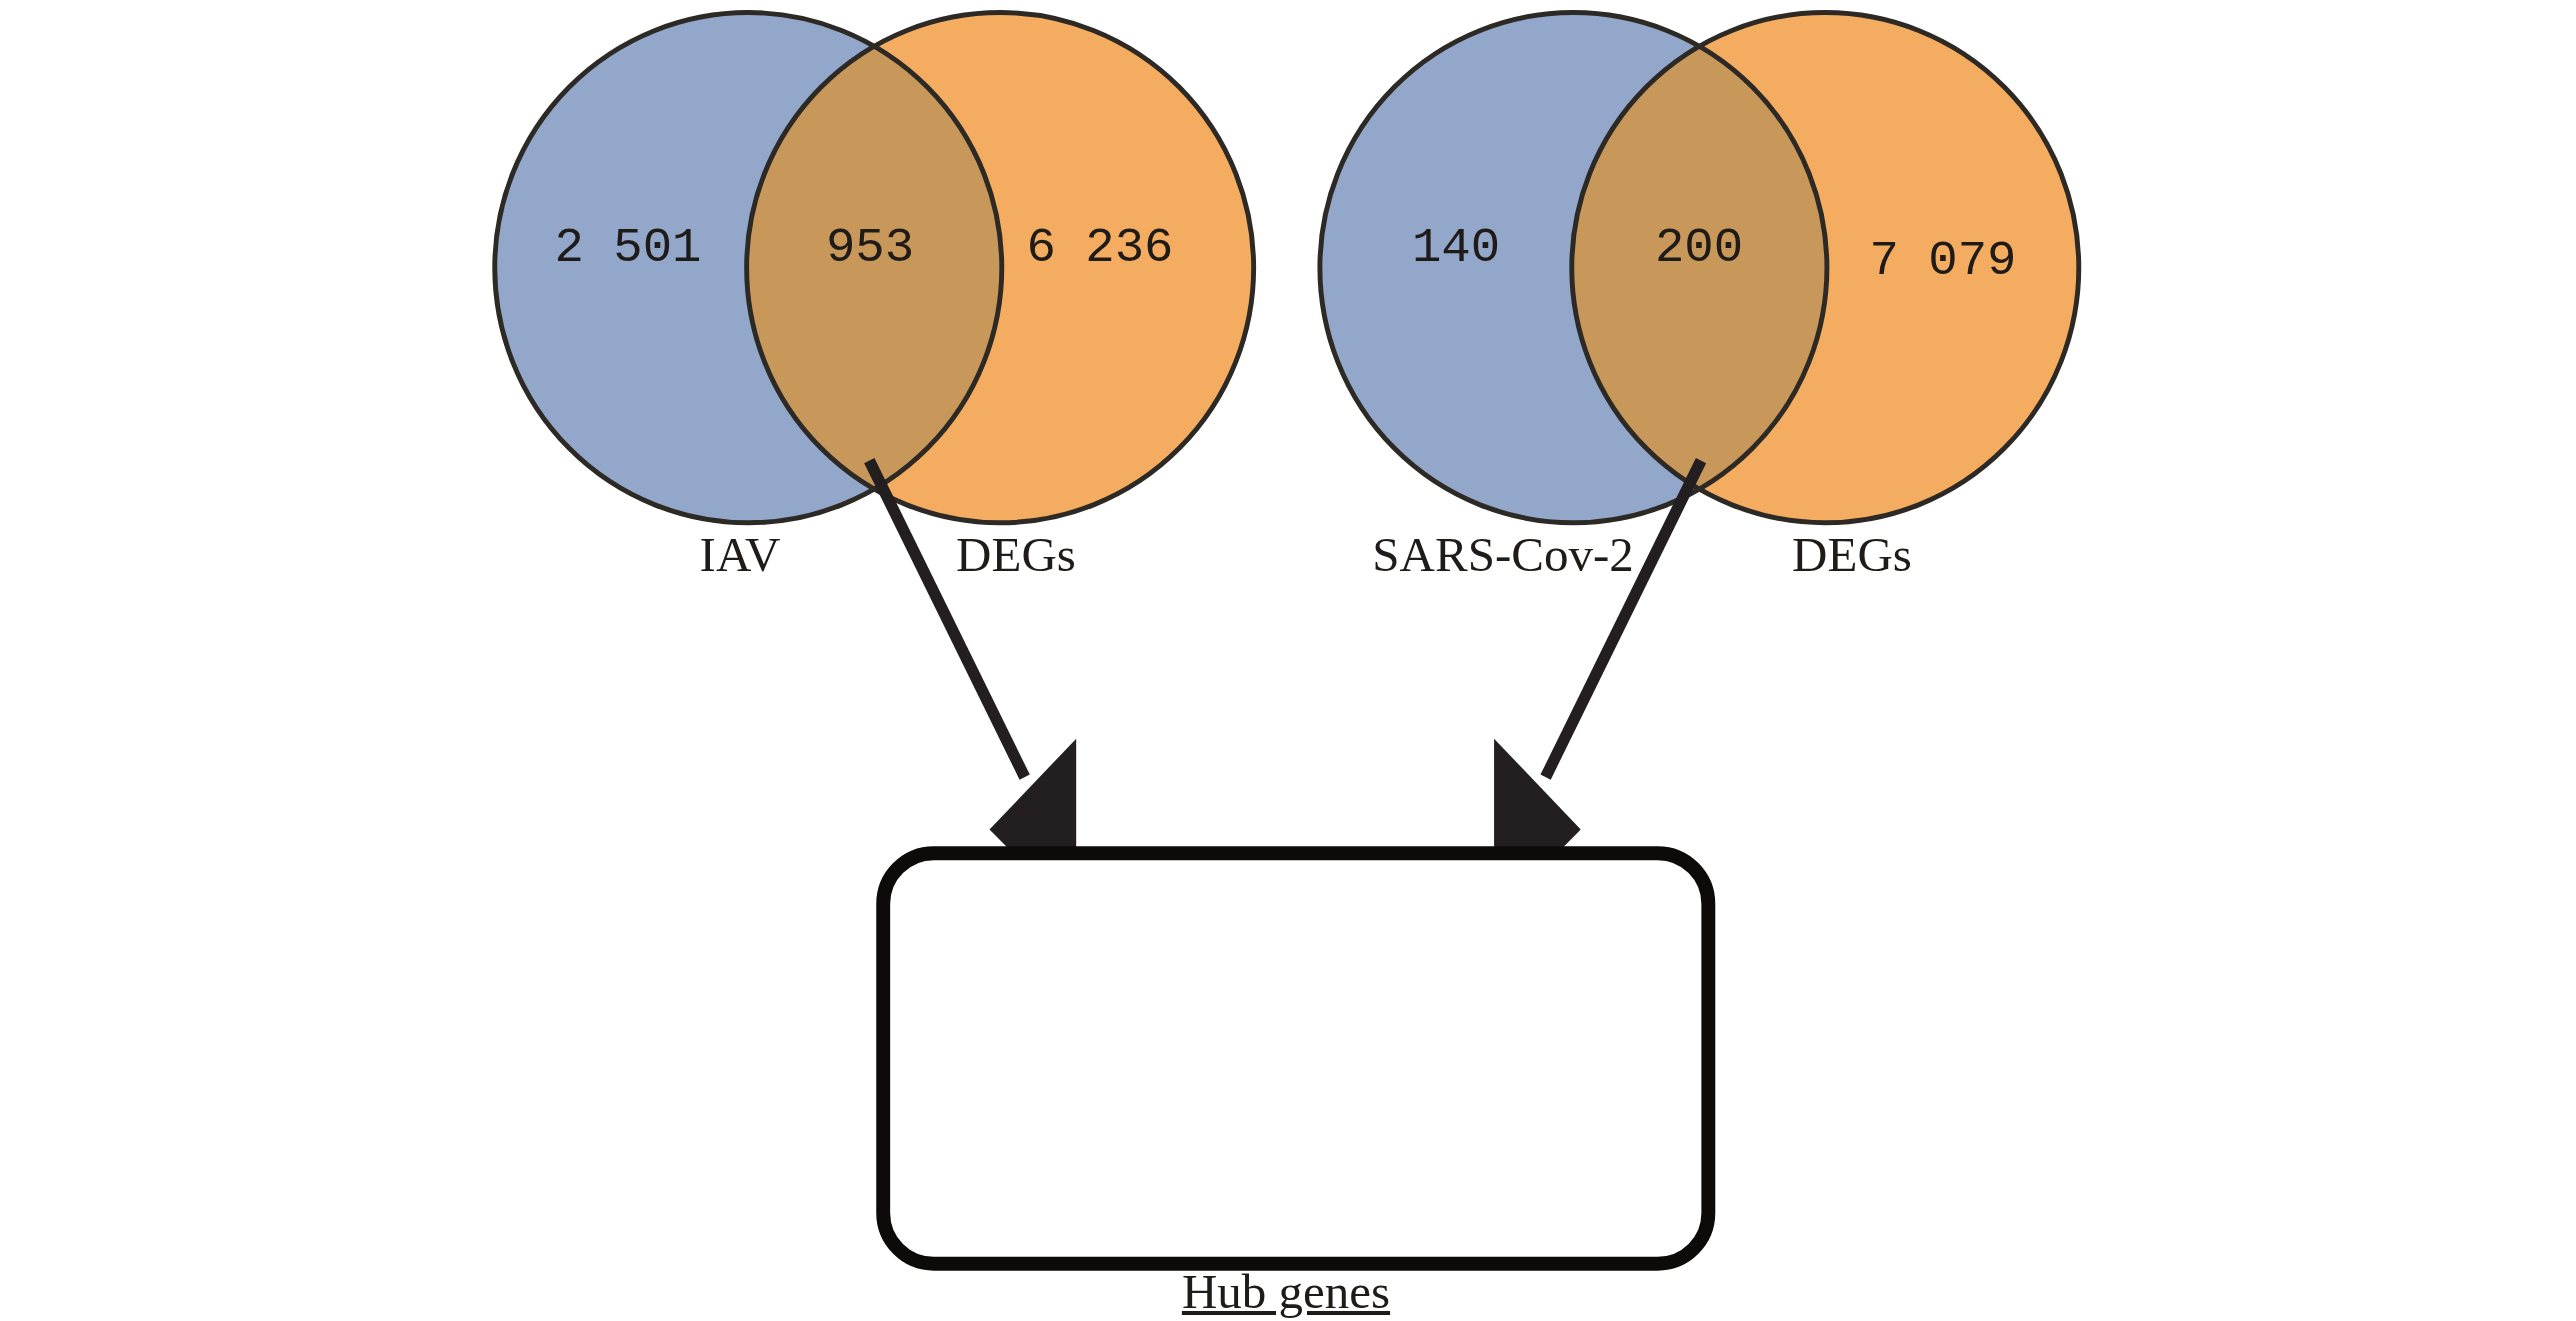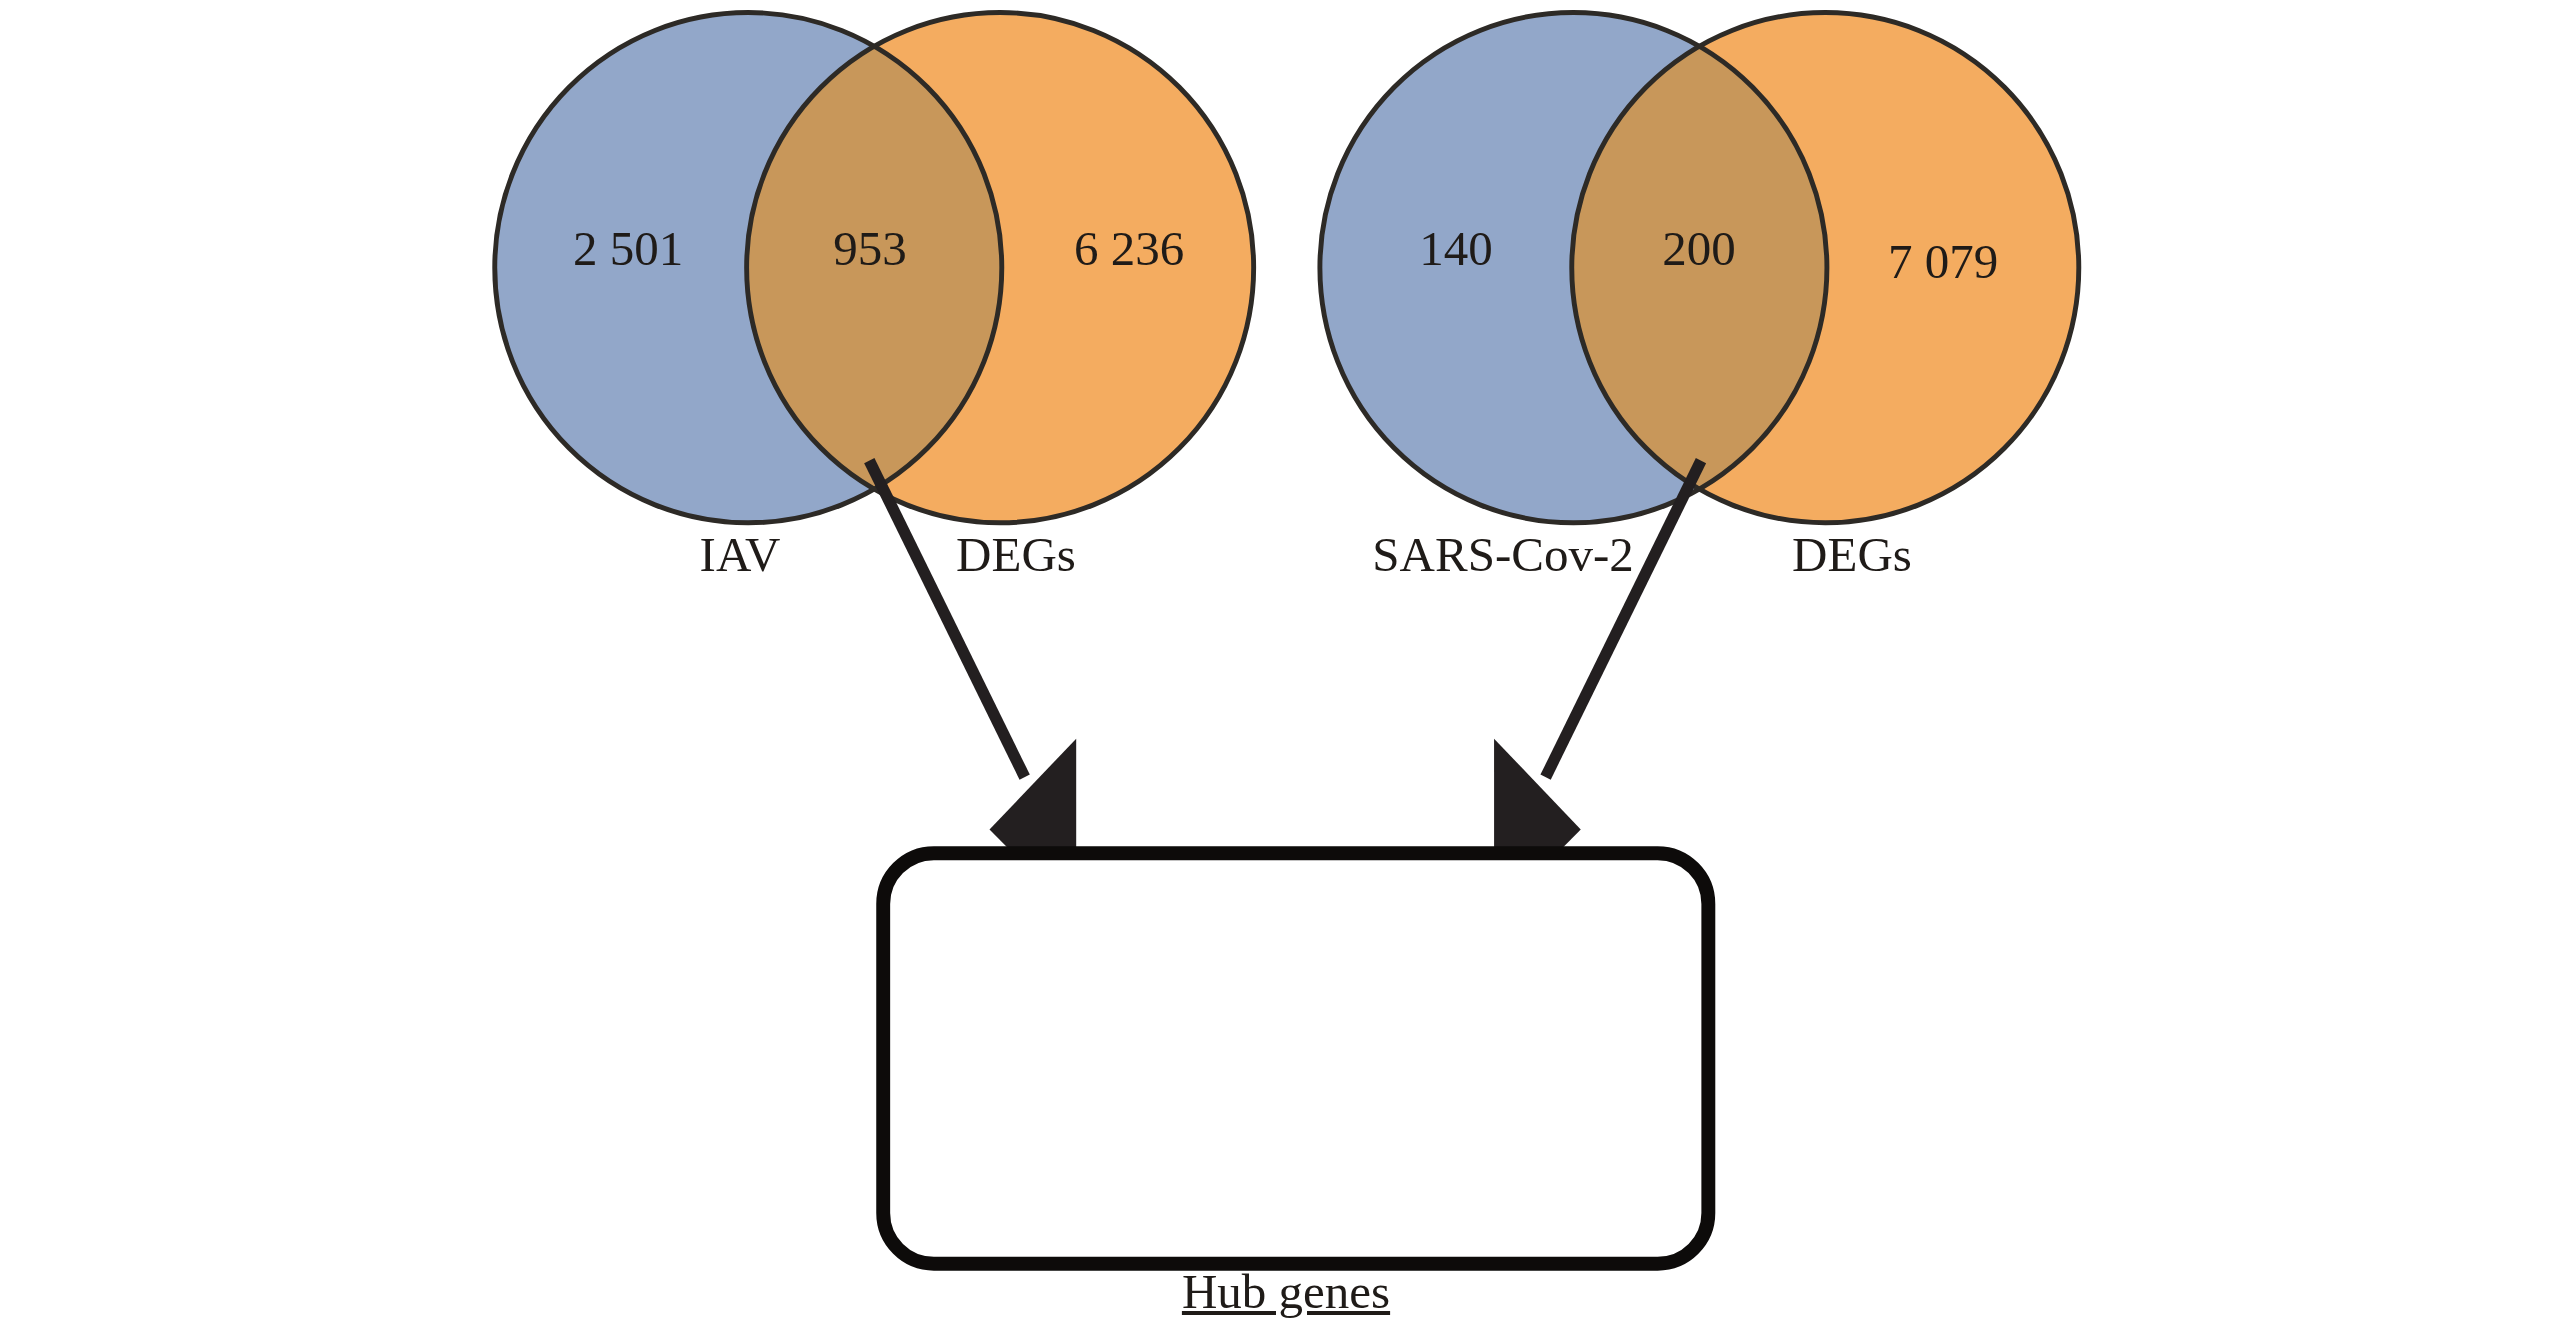--- a/index.html
+++ b/index.html
@@ -11,20 +11,21 @@
     font-family: "Liberation Serif", "DejaVu Serif", serif;
     color: #1f1b18;
     overflow: hidden;
   }
   .layer-svg { position: absolute; left: 0; top: 0; }
   .txt { position: absolute; white-space: nowrap; }
   .count {
     font-size: 49px;
     line-height: 1;
     transform: translateX(-50%);
+    font-family: Liberation Mono, monospace;
   }
   .set-label {
     font-size: 49px;
     line-height: 1;
     transform: translateX(-50%);
   }
   .gene-lines {
     position: absolute;
     left: 906px;
     top: 927px;
@@ -75,21 +76,21 @@
     <polygon points="1210,1014 1316,903 1316,1121" fill="#231f20"></polygon>
 
     <line x1="2080" y1="563" x2="1890" y2="950" stroke-width="14" stroke="#231f20"></line>
     <polygon points="1933,1014 1827,903 1827,1121" fill="#231f20"></polygon>
 
     <rect x="1080" y="1043" width="1009" height="502" rx="62" ry="62" fill="#ffffff" stroke-width="17" stroke="#0d0b0a"></rect>
   </svg>
 
   <div class="txt count" style="left:628px; top:224px;">2 501</div>
   <div class="txt count" style="left:870px; top:224px;">953</div>
-  <div class="txt count" style="left:1129px; top:224px;">6 236</div>
+  <div class="txt count" style="left:1100px; top:224px;">6 236</div>
   <div class="txt set-label" style="left:740px; top:530px;">IAV</div>
   <div class="txt set-label" style="left:1016px; top:530px;">DEGs</div>
 
   <div class="txt count" style="left:1456px; top:224px;">140</div>
   <div class="txt count" style="left:1699px; top:224px;">200</div>
   <div class="txt count" style="left:1943px; top:237px;">7 079</div>
   <div class="txt set-label" style="left:1503px; top:530px;">SARS-Cov-2</div>
   <div class="txt set-label" style="left:1852px; top:530px;">DEGs</div>
 
 

